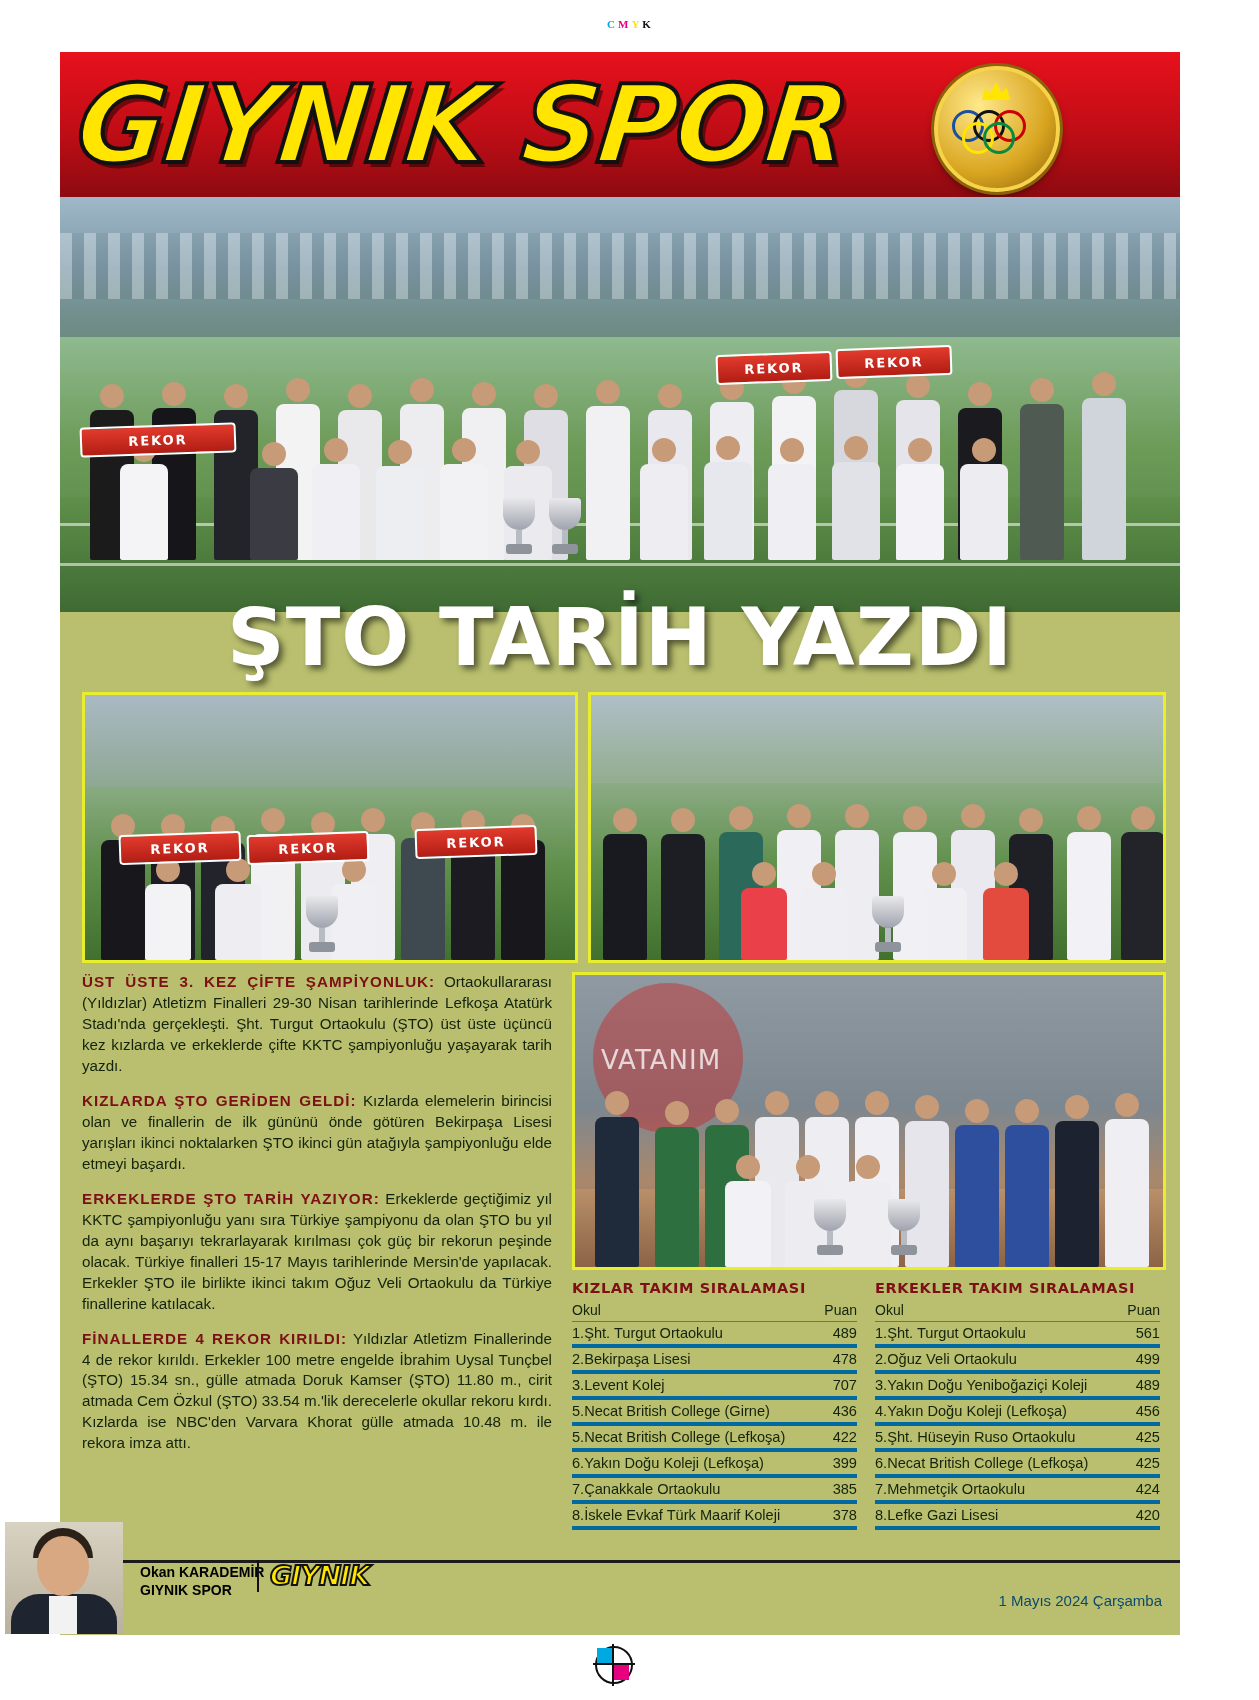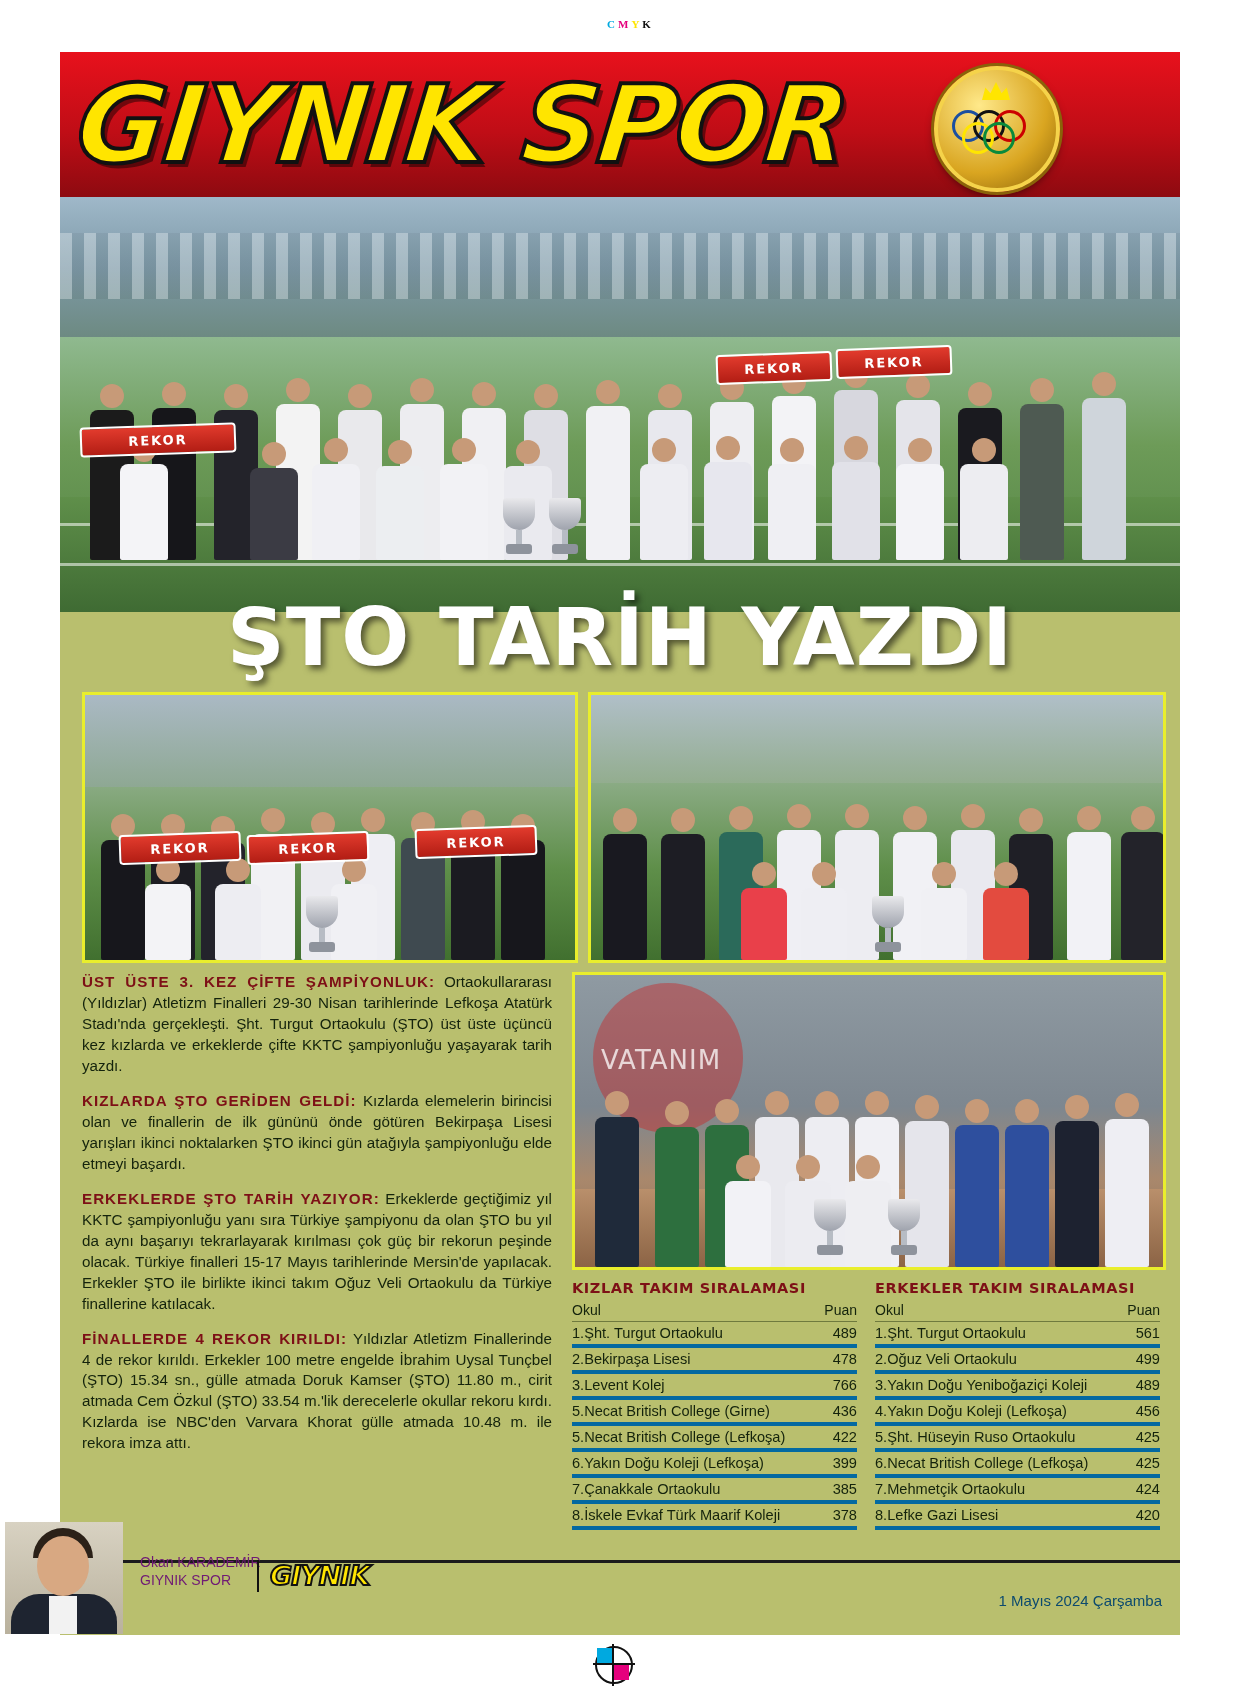--- a/index.html
+++ b/index.html
@@ -95,21 +95,21 @@
 
   
   .footer{position:absolute;left:0;top:1508px;width:1120px;height:72px;border-top:3px solid #1b1b1b;background:#b9bf6e;}
   .author{position:absolute;left:0;top:1470px;width:330px;height:110px;}
   .author .portrait{position:absolute;left:-55px;top:0;width:118px;height:112px;overflow:hidden;
     background:linear-gradient(180deg,#d8d2c2,#b9b19d);}
   .author .portrait .face{position:absolute;left:32px;top:14px;width:52px;height:60px;border-radius:26px/30px;background:#d8a882;}
   .author .portrait .hair{position:absolute;left:28px;top:6px;width:60px;height:30px;border-radius:30px 30px 0 0;background:#2b2118;}
   .author .portrait .body{position:absolute;left:6px;top:72px;width:106px;height:46px;background:#1e2430;border-radius:28px 28px 0 0;}
   .author .portrait .shirt{position:absolute;left:44px;top:74px;width:28px;height:40px;background:#f2f2f2;}
-  .author .name{position:absolute;left:80px;top:32px;font-size:14px;font-weight:normal;color:#701a75;line-height:1.25;}
+  .author .name{position:absolute;left:80px;top:42px;font-size:14px;font-weight:bold;color:#000000;line-height:1.25;}
   .author .sep{position:absolute;left:197px;top:38px;width:2px;height:32px;background:#111;}
   .author .logo{position:absolute;left:210px;top:38px;font-family:"DejaVu Sans",sans-serif;font-weight:bold;font-size:27px;
     color:#ffe500;-webkit-text-stroke:2px #111;font-style:italic;letter-spacing:-1px;}
   .datestamp{position:absolute;right:18px;top:1540px;font-size:15px;color:#0c4a6e;}
   .regmark{position:absolute;left:595px;top:1646px;width:34px;height:34px;border-radius:50%;border:2px solid #111;}
   .regmark:before{content:"";position:absolute;left:15px;top:-4px;width:2px;height:42px;background:#111;}
   .regmark:after{content:"";position:absolute;left:-4px;top:15px;width:42px;height:2px;background:#111;}
   .regq{position:absolute;left:597px;top:1648px;width:15px;height:15px;background:#00a9e0;}
   .regq2{position:absolute;left:614px;top:1665px;width:15px;height:15px;background:#e5007d;}
 </style>
@@ -446,21 +446,21 @@
             <tr>
                 <td>1.Şht. Turgut Ortaokulu</td>
                 <td class="num">489</td>
               </tr>
             <tr>
                 <td>2.Bekirpaşa Lisesi</td>
                 <td class="num">478</td>
               </tr>
             <tr>
                 <td>3.Levent Kolej</td>
-                <td class="num">766</td>
+                <td class="num">707</td>
               </tr>
             <tr>
                 <td>5.Necat British College (Girne)</td>
                 <td class="num">436</td>
               </tr>
             <tr>
                 <td>5.Necat British College (Lefkoşa)</td>
                 <td class="num">422</td>
               </tr>
             <tr>

